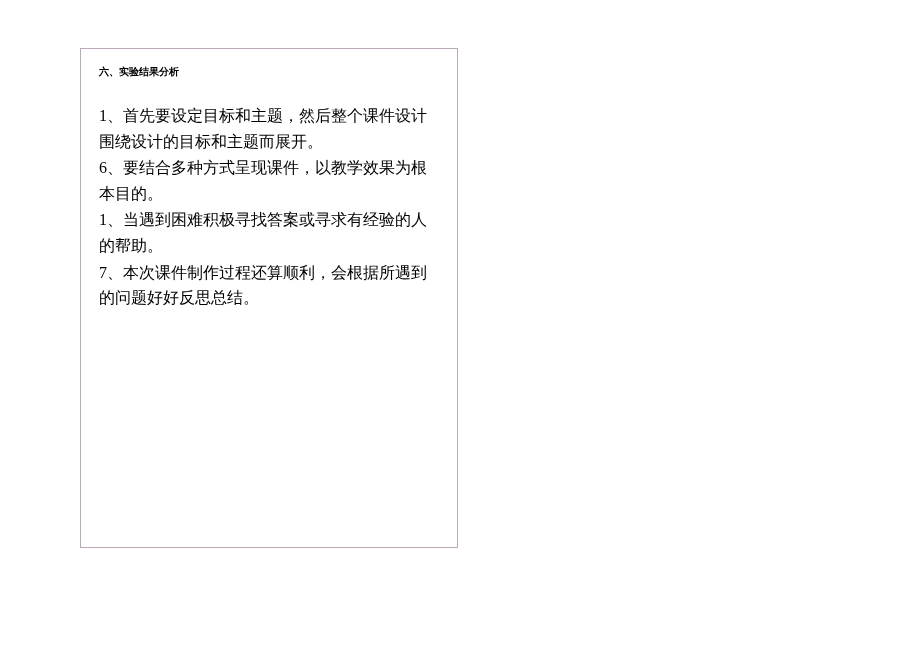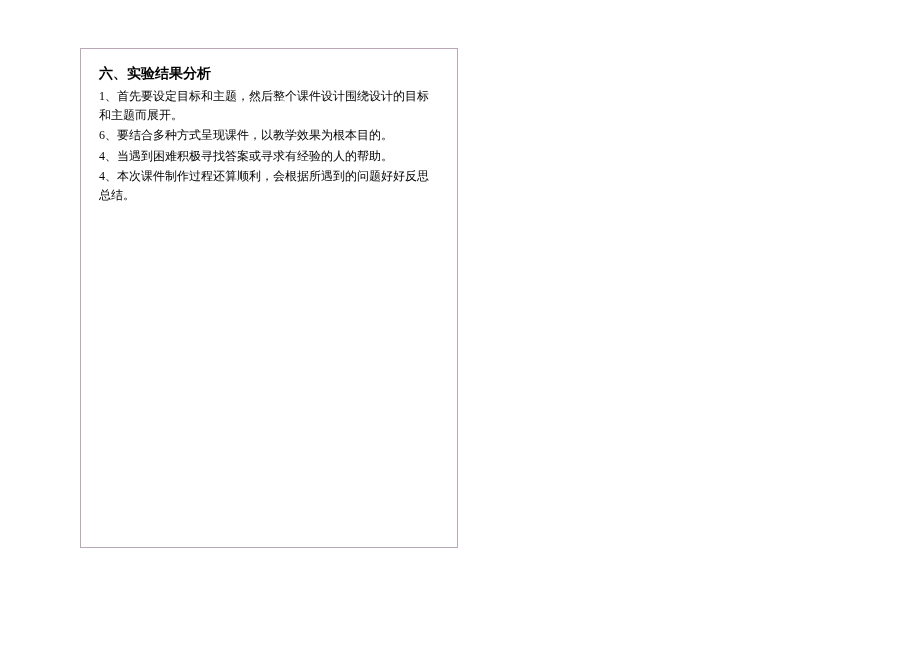--- a/index.html
+++ b/index.html
@@ -18,40 +18,40 @@
       position: absolute;
       left: 80px;
       top: 48px;
       width: 378px;
       height: 500px;
       border: 1px solid #b8a8b8;
       background: #ffffff;
       padding: 16px 18px;
     }
     .section-title {
-      font-size: 14px;
+      font-size: 10px;
       font-weight: bold;
       color: #000000;
-      margin-bottom: 4px;
+      margin-bottom: 24px;
       font-family: "SimHei", "黑体", sans-serif;
     }
     .content-list {
-      font-size: 12px;
+      font-size: 16px;
       color: #000000;
       line-height: 1.6;
     }
     .content-item {
       display: block;
       margin-bottom: 1px;
     }
   </style>
 </head>
 <body>
 
 <div class="page-container">
   <div class="section-title">六、实验结果分析</div>
   <div class="content-list">
     <span class="content-item">1、首先要设定目标和主题，然后整个课件设计围绕设计的目标和主题而展开。</span>
     <span class="content-item">6、要结合多种方式呈现课件，以教学效果为根本目的。</span>
-    <span class="content-item">4、当遇到困难积极寻找答案或寻求有经验的人的帮助。</span>
-    <span class="content-item">4、本次课件制作过程还算顺利，会根据所遇到的问题好好反思总结。</span>
+    <span class="content-item">1、当遇到困难积极寻找答案或寻求有经验的人的帮助。</span>
+    <span class="content-item">7、本次课件制作过程还算顺利，会根据所遇到的问题好好反思总结。</span>
   </div>
 </div>
 
 </body></html>

